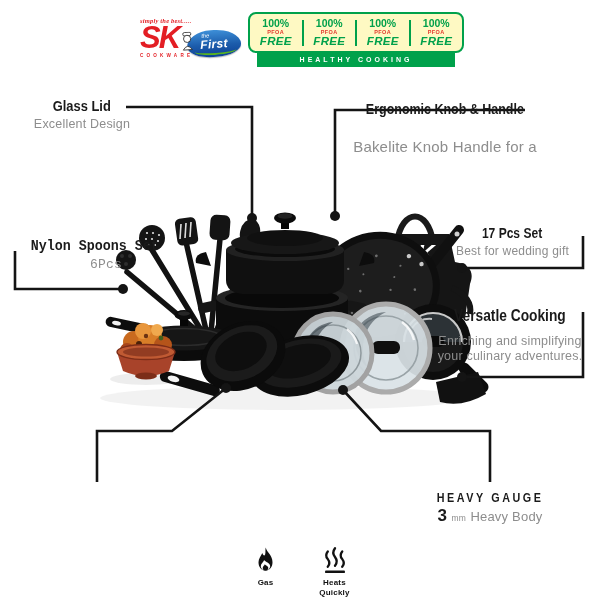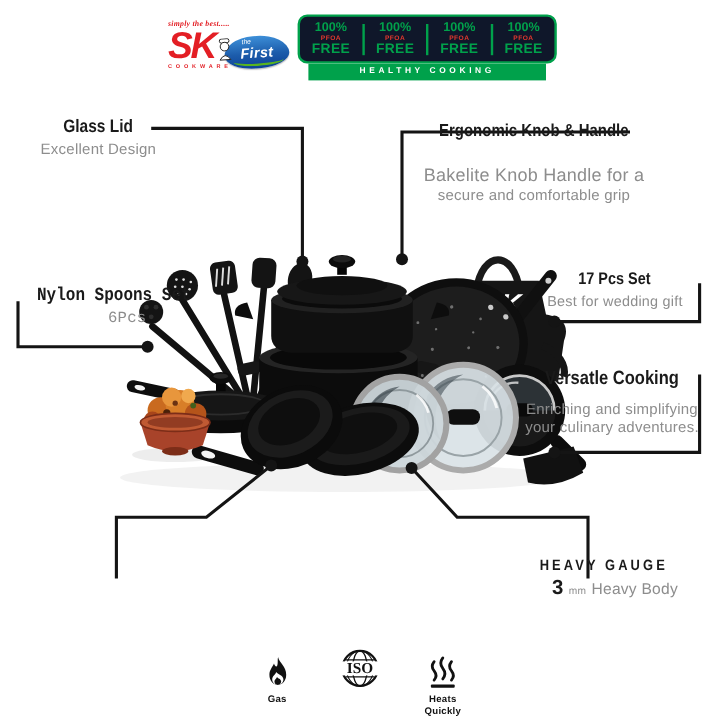--- a/index.html
+++ b/index.html
@@ -17,27 +17,27 @@
                background:linear-gradient(180deg,#3d8fd8 0%,#1c5cab 55%,#0d4296 100%);
                border-radius:48% 52% 50% 50%/60% 60% 46% 46%;transform:rotate(-4deg);
                box-shadow:0 1px 1px rgba(0,0,0,.25);}
   .first-badge .the{position:absolute;left:15px;top:2px;font-size:5.5px;font-style:italic;color:#fff;}
   .first-badge .first{position:absolute;left:0;right:0;top:7px;text-align:center;
                font-size:12px;font-style:italic;font-weight:700;color:#fff;letter-spacing:.3px;}
   .first-badge .swoosh{position:absolute;left:7px;right:5px;bottom:2px;height:7px;
                border-bottom:2.5px solid #59b41f;border-radius:50%;}
   .chef{position:absolute;left:-7px;top:0px;}
   
-  .pfoa-panel{left:248px;top:12px;width:216px;height:41px;background:#0f172a;
+  .pfoa-panel{left:248px;top:12px;width:216px;height:41px;background:#fef9c3;
               border:2.5px solid #00a14b;border-radius:8px;display:flex;align-items:center;
               justify-content:space-evenly;box-sizing:border-box;}
   .pfoa-item{text-align:center;line-height:1;padding-top:1px;}
   .pfoa-item .pct{font-size:10.5px;font-weight:800;color:#00a14b;}
   .pfoa-item .chem{font-size:5.5px;font-weight:700;color:#e2382e;letter-spacing:.4px;margin:1px 0;}
-  .pfoa-item .free{font-size:11.5px;font-weight:800;color:#00a14b;letter-spacing:.3px;}
+  .pfoa-item .free{font-size:11.5px;font-weight:800;color:#00a14b;letter-spacing:.3px;font-style:italic;}
   .pfoa-sep{width:2px;height:26px;background:#00a14b;}
   .healthy-banner{left:257px;top:53px;width:198px;height:14px;background:#00a14b;
               color:#fff;font-size:7px;font-weight:700;letter-spacing:3px;text-align:center;
               line-height:14px;}
   
   .co{line-height:1.05;}
   .ct{display:inline-block;transform:scaleX(.86);font-weight:700;color:#1a1a1a;white-space:nowrap;}
   .or{transform-origin:100% 50%;}
   .sub{color:#8d8d8d;letter-spacing:.2px;line-height:1.2;}
   .tc{text-align:center;}
@@ -306,71 +306,58 @@
   <div class="abs healthy-banner">HEALTHY COOKING</div>
 
   <div class="abs co tc" style="left:22px;top:98px;width:120px;">
     <span class="ct" style="font-size:15px;">Glass Lid</span>
     <div class="sub" style="font-size:12.5px;margin-top:2px;">Excellent Design</div>
   </div>
 
   <div class="abs co tc" style="left:343px;top:101px;width:204px;">
     <span class="ct" style="font-size:14.5px;">Ergonomic Knob &amp; Handle</span>
     <div class="sub" style="font-size:15px;margin-top:20px;">Bakelite Knob Handle for a</div>
-    <div class="sub" style="font-size:12.5px;">secure and comfortable grip</div>
   </div>
 
   <div class="abs co tr" style="left:10px;top:238px;width:112px;">
     <span class="ct or" style="font-size:15.5px;">Nylon Spoons Set</span>
     <div class="sub" style="font-size:13px;margin-top:2px;">6Pcs</div>
   </div>
 
   <div class="abs co tc" style="left:450px;top:225px;width:125px;">
     <span class="ct" style="font-size:14px;">17 Pcs Set</span>
     <div class="sub" style="font-size:12px;margin-top:2px;">Best for wedding gift</div>
   </div>
 
   <div class="abs co tc" style="left:435px;top:308px;width:150px;">
     <span class="ct" style="font-size:16px;">Versatle Cooking</span>
     <div class="sub" style="font-size:12.5px;margin-top:9px;">Enriching and simplifying</div>
     <div class="sub" style="font-size:12.5px;">your culinary adventures.</div>
   </div>
 
 
-  <div class="abs co tc" style="left:415px;top:463px;width:150px;text-align:right;">
+  <div class="abs co tc" style="left:415px;top:489px;width:150px;">
     <span class="ct" style="font-size:12.5px;letter-spacing:3px;">HEAVY GAUGE</span>
     <div style="margin-top:1px;">
       <span style="font-size:17px;font-weight:700;color:#1a1a1a;">3</span>
       <span class="sub" style="font-size:8.5px;">mm</span>
       <span class="sub" style="font-size:13px;">Heavy Body</span>
     </div>
   </div>
 
   <div class="abs features">
     <div class="feat">
       <span class="ibox">
         <svg width="23" height="28" viewBox="0 0 24 30">
           <path d="M12.2 1.5 C13.5 7 19.5 9.5 19.5 17.5 C19.5 22.8 16.2 26.5 12 26.5 C7.8 26.5 4.5 22.8 4.5 17.5 C4.5 13.5 7 11 8.6 7.5 C9.3 10 11 11 11.6 9 C12.3 6.5 11.6 4 12.2 1.5 Z" fill="#111"></path>
           <path d="M12 26.5 C9.2 26.5 7 24.3 7 21.5 C7 18.7 9.8 17.5 10.6 15 C11.6 17 17 18 17 21.5 C17 24.3 14.8 26.5 12 26.5 Z" fill="#fff"></path>
           <path d="M12 26.5 C10.3 26.5 9 25.2 9 23.5 C9 21.8 10.7 21.1 11.3 19.5 C12 20.8 15 21.3 15 23.5 C15 25.2 13.7 26.5 12 26.5 Z" fill="#111"></path>
         </svg>
       </span>
       <div class="lbl">Gas</div>
-    </div>
-    <div class="feat">
-      <span class="ibox">
-        <svg width="34" height="34" viewBox="0 0 36 36">
-          <circle cx="18" cy="18" r="15.5" fill="none" stroke="#111" stroke-width="2"></circle>
-          <ellipse cx="18" cy="18" rx="6.5" ry="15.5" fill="none" stroke="#111" stroke-width="1.2"></ellipse>
-          <ellipse cx="18" cy="18" rx="12" ry="15.5" fill="none" stroke="#111" stroke-width="1"></ellipse>
-          <path d="M5.5 10.5 H30.5 M5.5 25.5 H30.5" stroke="#111" stroke-width="1.2"></path>
-          <rect x="1" y="11.8" width="34" height="12.4" fill="#fff"></rect>
-          <text x="18" y="22.4" text-anchor="middle" font-family="Liberation Serif, serif" font-size="13.5" font-weight="900" fill="#111">ISO</text>
-        </svg>
-      </span>
     </div>
     <div class="feat">
       <span class="ibox">
         <svg width="24" height="28" viewBox="0 0 26 31">
           <g stroke="#111" stroke-width="2.6" fill="none" stroke-linecap="round">
             <path d="M5 6 q-3.5 4.5 0 8.5 q3.5 4.5 0 8.5"></path>
             <path d="M13 2.5 q-3.8 5 0 9.7 q3.8 5 0 9.7"></path>
             <path d="M21 6 q-3.5 4.5 0 8.5 q3.5 4.5 0 8.5"></path>
           </g>
           <rect x="2" y="27" width="22" height="3" rx="1" fill="#111"></rect>

